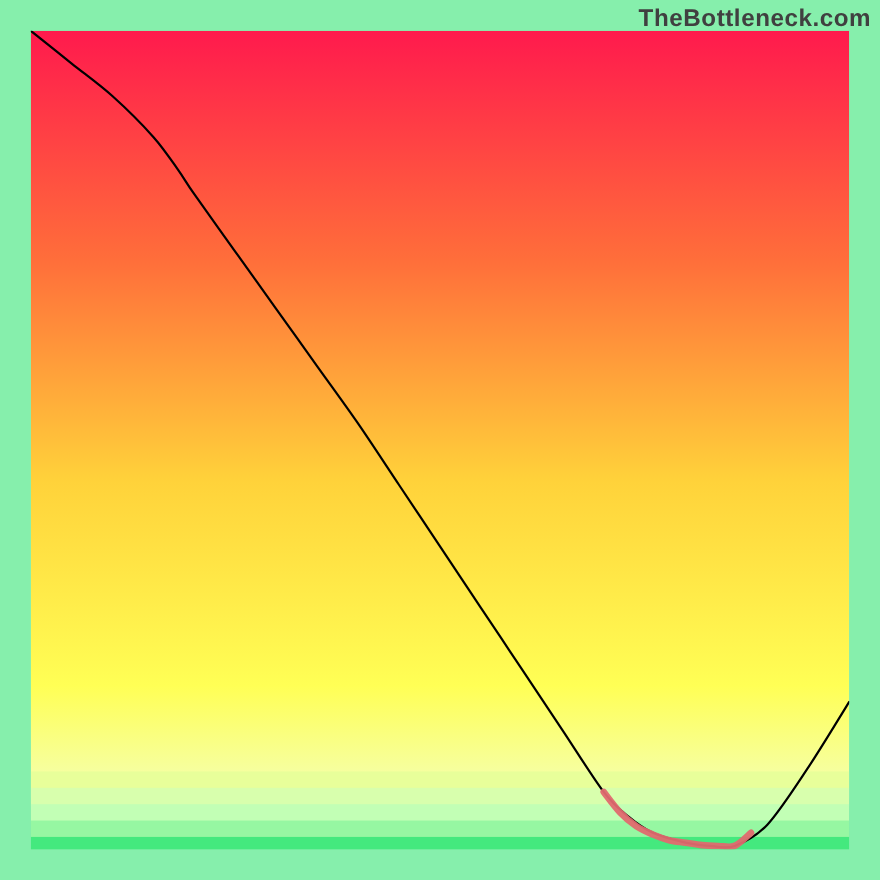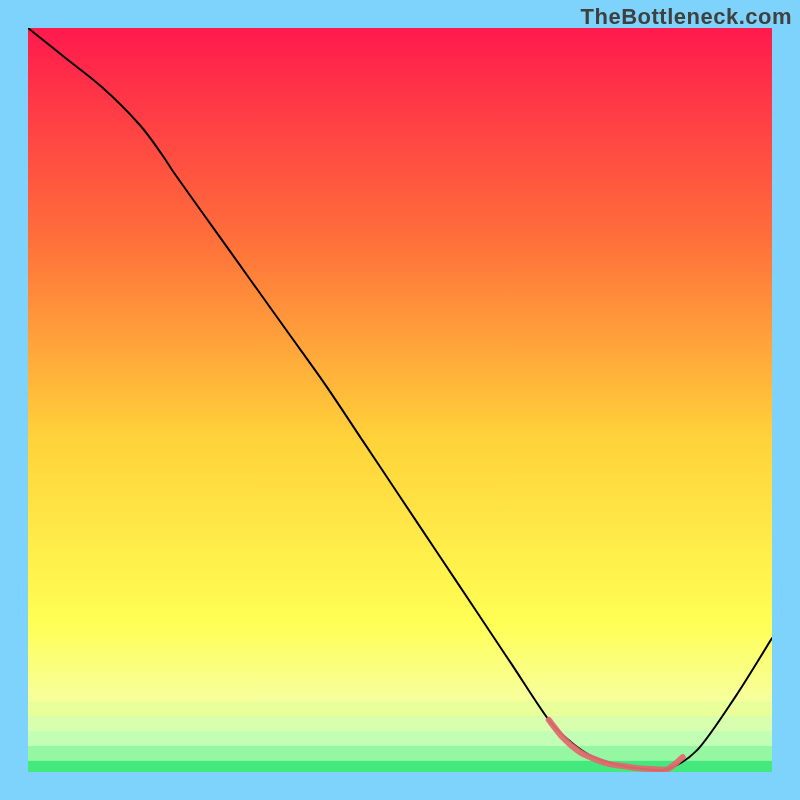--- a/index.html
+++ b/index.html
@@ -8,21 +8,21 @@
     width: 800px;
     height: 800px;
     background: #000;
     overflow: hidden;
     font-family: Arial, Helvetica, sans-serif;
   }
   .frame {
     position: relative;
     width: 800px;
     height: 800px;
-    background: #7dd3fc;
+    background: #86efac;
   }
   .watermark {
     position: absolute;
     top: 4px;
     right: 8px;
     color: #404040;
     font-size: 22px;
     font-weight: bold;
     letter-spacing: 0.5px;
     z-index: 30;

